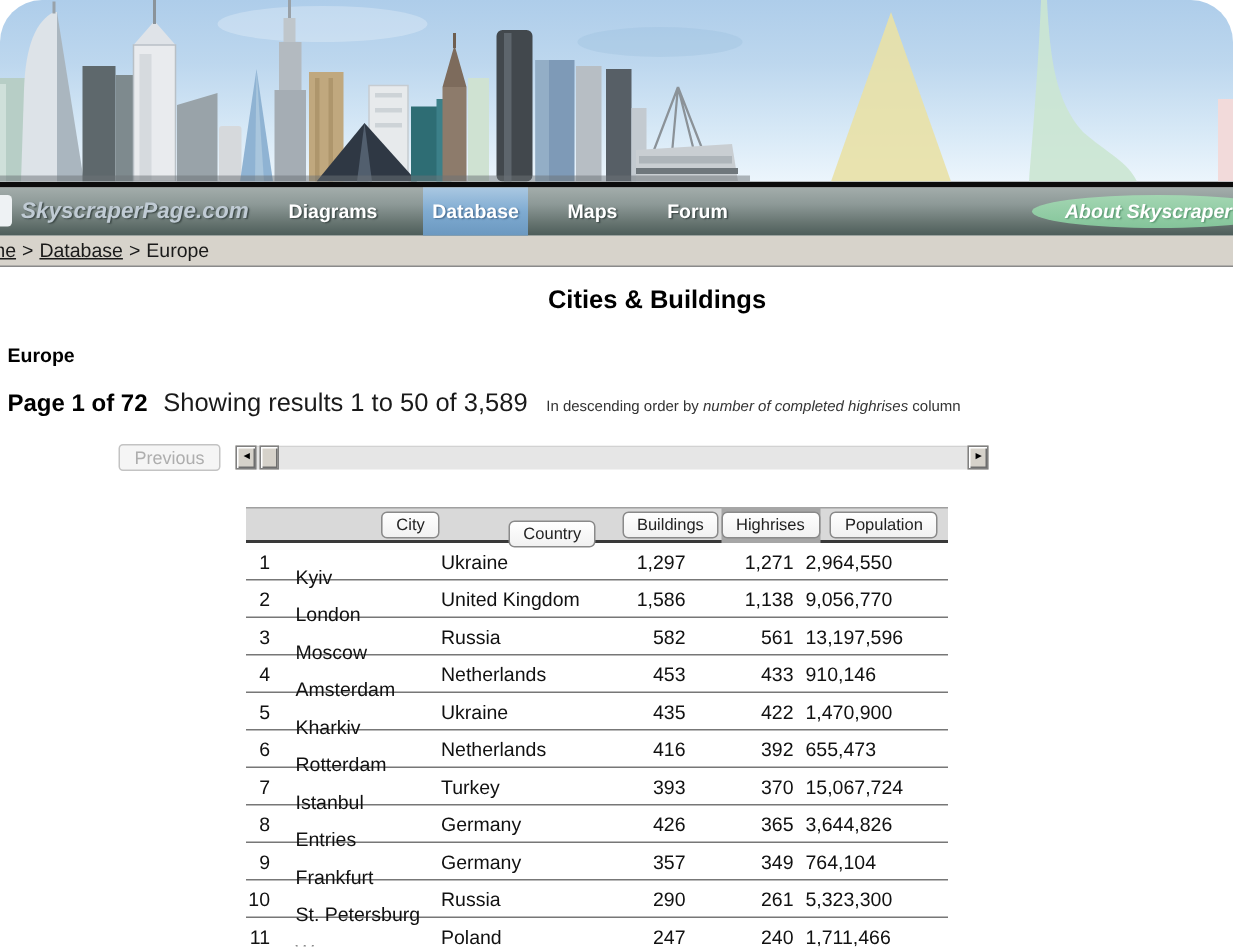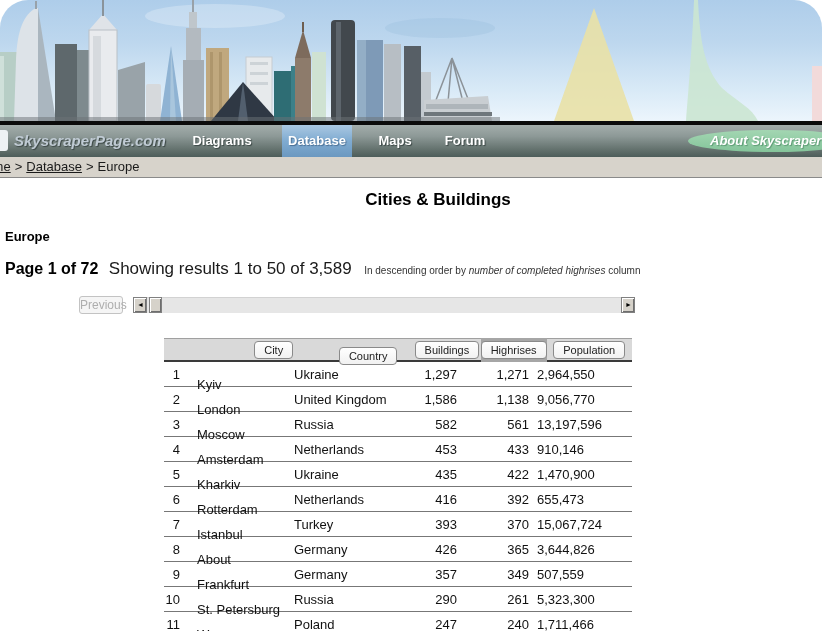--- a/index.html
+++ b/index.html
@@ -59,21 +59,21 @@
   .main-title { width:794px; margin-top:12px; text-align:center;
                 font-size:17px; font-weight:bold; color:#000;margin-left:41px; }
   .region { margin:19px 0 0 5px; font-size:13px; font-weight:bold; color:#000; }
   .page-row { margin:15px 0 0 5px; white-space:nowrap; }
   .page-label { font-size:16px; font-weight:bold; color:#000; }
   .results-label { font-size:17px; color:#1a1a1a; margin-left:6px; }
   .order-note { font-size:10px; color:#333; margin-left:8px; }
   .order-col { font-style:italic; }
 
   .pager-row { margin:17px 0 0 79px; height:18px; white-space:nowrap; }
-  .prev-btn { display:inline-block; vertical-align:top; width:44px; height:18px;
+  .prev-btn { display:inline-block; vertical-align:top; width:68px; height:18px;
               border:1px solid #c3c3c3; border-radius:3px; background:#f5f5f5;
               color:#aeaeae; font-size:12px; text-align:center; line-height:16px; cursor:default; }
   .hscroll { position:relative; display:inline-block; vertical-align:top; margin-left:6px;
              margin-top:1px; width:502px; height:16px; background:#e6e6e6;
              box-shadow:inset 0 1px 0 #d2d2d2; }
   .sb-btn { position:absolute; top:0; width:14px; height:16px; background:#d6d2ca;
             border:1px solid #808080; box-shadow:inset 1px 1px 0 #ffffff, inset -1px -1px 0 #6e6e6e;
             font-size:7px; line-height:14px; text-align:center; color:#000; cursor:pointer; }
   .sb-left { left:0; }
   .sb-right { right:0; }
@@ -284,33 +284,33 @@
             <div class="trow">
     <span class="cell-rank">7</span>
     <span class="cell-city">Istanbul</span>
     <span class="cell-country">Turkey</span>
     <span class="cell-build">393</span>
     <span class="cell-high">370</span>
     <span class="cell-pop">15,067,724</span>
   </div>
             <div class="trow">
     <span class="cell-rank">8</span>
-    <span class="cell-city">About</span>
+    <span class="cell-city">Entries</span>
     <span class="cell-country">Germany</span>
     <span class="cell-build">426</span>
     <span class="cell-high">365</span>
     <span class="cell-pop">3,644,826</span>
   </div>
             <div class="trow">
     <span class="cell-rank">9</span>
     <span class="cell-city">Frankfurt</span>
     <span class="cell-country">Germany</span>
     <span class="cell-build">357</span>
     <span class="cell-high">349</span>
-    <span class="cell-pop">507,559</span>
+    <span class="cell-pop">764,104</span>
   </div>
             <div class="trow">
     <span class="cell-rank">10</span>
     <span class="cell-city">St. Petersburg</span>
     <span class="cell-country">Russia</span>
     <span class="cell-build">290</span>
     <span class="cell-high">261</span>
     <span class="cell-pop">5,323,300</span>
   </div>
             <div class="trow">

